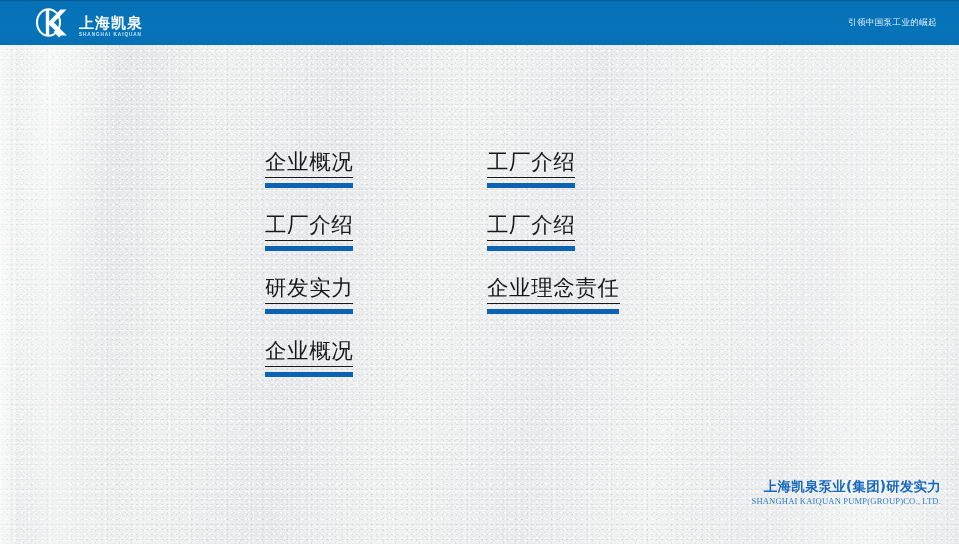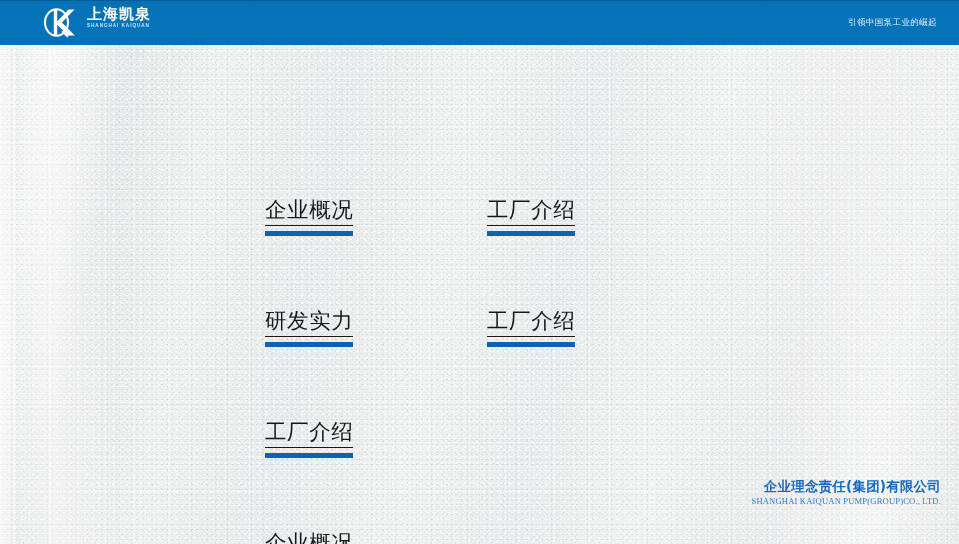--- a/index.html
+++ b/index.html
@@ -72,25 +72,25 @@
   .header-bar::before {
     content: "";
     position: absolute;
     left: 0; top: 0; right: 0;
     height: 1px;
     background: rgba(0,0,0,0.18);
   }
 
   .logo-block {
     position: absolute;
-    left: 41px;
+    left: 33px;
     top: 7px;
     height: 31px;
     display: flex;
-    align-items: flex-start;
+    align-items: flex-end;
   }
   .logo-mark {
     width: 40px;
     height: 31px;
     display: block;
   }
   .logo-text {
     margin-left: 6px;
     display: flex;
     flex-direction: column;
@@ -148,21 +148,20 @@
   .agenda-item {
     position: relative;
     margin-bottom: 21px;
     display: inline-block;
     width: 100%;
   }
   .agenda-item-inner {
     display: inline-block;
     position: relative;
     padding-bottom: 2px;
-    margin-top: 48px;
   }
   .agenda-label {
     display: block;
     font-size: 21.5px;
     line-height: 28px;
     color: #17181a;
     letter-spacing: 0.6px;
     white-space: nowrap;
     font-family: "DejaVu Sans", "Liberation Sans", sans-serif;
     border-bottom: 1.2px solid #17181a;
@@ -234,59 +233,65 @@
 
       <div class="agenda-item">
         <span class="agenda-item-inner">
           <span class="agenda-label" style="min-width: 88px; color: rgb(23, 24, 26); border-bottom-color: rgb(23, 24, 26);">企业概况</span>
           <span class="agenda-rule" style="width: 88px; background: rgb(12, 99, 179);"></span>
         </span>
       </div>
 
       <div class="agenda-item">
         <span class="agenda-item-inner">
+          <span class="agenda-label" style="min-width: 88px; color: rgb(23, 24, 26); border-bottom-color: rgb(23, 24, 26);">工厂介绍</span>
+          <span class="agenda-rule" style="width: 88px; background: rgb(12, 99, 179);"></span>
+        </span>
+      </div>
+
+      <div class="agenda-item">
+        <span class="agenda-item-inner">
           <span class="agenda-label" style="min-width: 88px; color: rgb(23, 24, 26); border-bottom-color: rgb(23, 24, 26);">研发实力</span>
           <span class="agenda-rule" style="width: 88px; background: rgb(12, 99, 179);"></span>
         </span>
       </div>
 
       <div class="agenda-item">
         <span class="agenda-item-inner">
+          <span class="agenda-label" style="min-width: 88px; color: rgb(23, 24, 26); border-bottom-color: rgb(23, 24, 26);">企业概况</span>
+          <span class="agenda-rule" style="width: 88px; background: rgb(12, 99, 179);"></span>
+        </span>
+      </div>
+
+    </div>
+
+    <div class="agenda-col col-right">
+
+      <div class="agenda-item">
+        <span class="agenda-item-inner">
           <span class="agenda-label" style="min-width: 88px; color: rgb(23, 24, 26); border-bottom-color: rgb(23, 24, 26);">工厂介绍</span>
           <span class="agenda-rule" style="width: 88px; background: rgb(12, 99, 179);"></span>
         </span>
       </div>
 
       <div class="agenda-item">
         <span class="agenda-item-inner">
-          <span class="agenda-label" style="min-width: 88px; color: rgb(23, 24, 26); border-bottom-color: rgb(23, 24, 26);">企业概况</span>
-          <span class="agenda-rule" style="width: 88px; background: rgb(12, 99, 179);"></span>
-        </span>
-      </div>
-
-    </div>
-
-    <div class="agenda-col col-right">
-
-      <div class="agenda-item">
-        <span class="agenda-item-inner">
           <span class="agenda-label" style="min-width: 88px; color: rgb(23, 24, 26); border-bottom-color: rgb(23, 24, 26);">工厂介绍</span>
           <span class="agenda-rule" style="width: 88px; background: rgb(12, 99, 179);"></span>
         </span>
       </div>
 
       <div class="agenda-item">
         <span class="agenda-item-inner">
-          <span class="agenda-label" style="min-width: 88px; color: rgb(23, 24, 26); border-bottom-color: rgb(23, 24, 26);">工厂介绍</span>
-          <span class="agenda-rule" style="width: 88px; background: rgb(12, 99, 179);"></span>
-        </span>
-      </div>
-
+          <span class="agenda-label" style="min-width: 132px; color: rgb(23, 24, 26); border-bottom-color: rgb(23, 24, 26);">企业理念责任</span>
+          <span class="agenda-rule" style="width: 132px; background: rgb(12, 99, 179);"></span>
+        </span>
+      </div>
 
     </div>
   </div>
 
   <div class="footer-brand">
-    <div class="footer-cn" style="color: rgb(23, 105, 189);">企业理念责任(集团)有限公司</div>
+    <div class="footer-cn" style="color: rgb(23, 105, 189);">上海凯泉泵业(集团)研发实力</div>
     <div class="footer-en" style="color: rgb(47, 127, 203);">SHANGHAI KAIQUAN PUMP(GROUP)CO., LTD.</div>
   </div>
 
 </div>
 
 </body></html>

